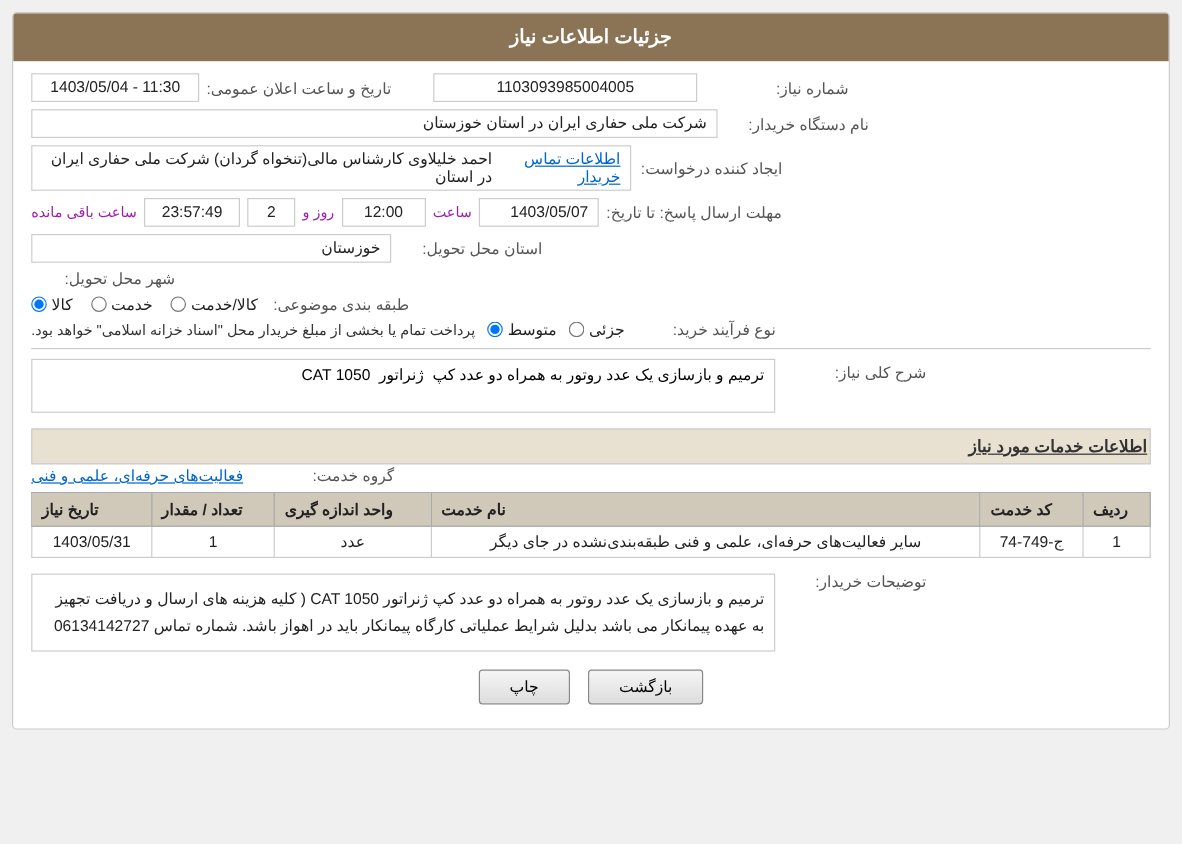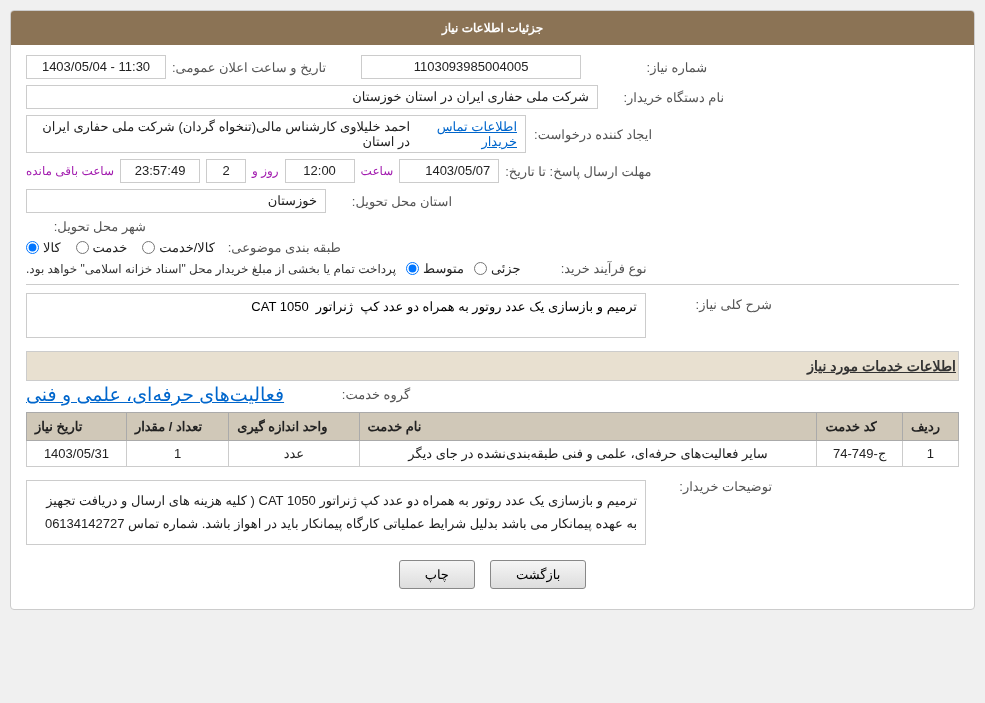--- a/index.html
+++ b/index.html
@@ -20,21 +20,21 @@
       background: #fff;
       border: 1px solid #ccc;
       border-radius: 4px;
       overflow: hidden;
     }
     .header-bar {
       background: #8B7355;
       color: #fff;
       text-align: center;
       padding: 10px 15px;
-      font-size: 12px;
+      font-size: 16px;
       font-weight: bold;
     }
     .content-area {
       padding: 10px 15px;
     }
     .info-row {
       display: flex;
       align-items: center;
       margin-bottom: 6px;
       direction: rtl;
@@ -150,21 +150,21 @@
     }
     .inline-label {
       font-size: 12px;
       color: #a21caf;
       white-space: nowrap;
     }
     .group-link {
       color: #0066cc;
       text-decoration: underline;
       cursor: pointer;
-      font-size: 19px;
+      font-size: 13px;
     }
   </style>
 </head>
 <body>
 
 <div class="page-wrapper">
   <div class="main-container">
 
     <div class="header-bar">
       <span>جزئیات اطلاعات نیاز</span>

